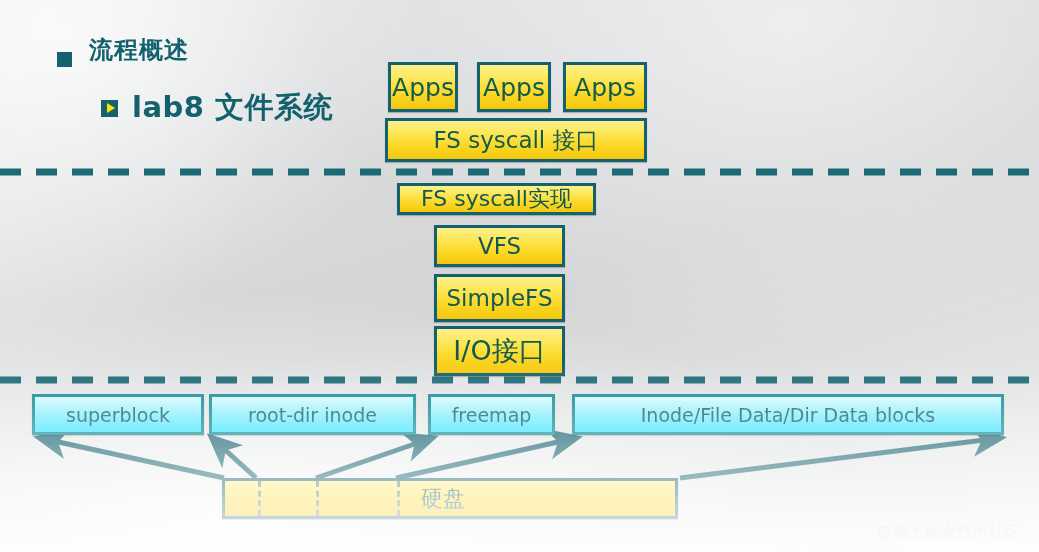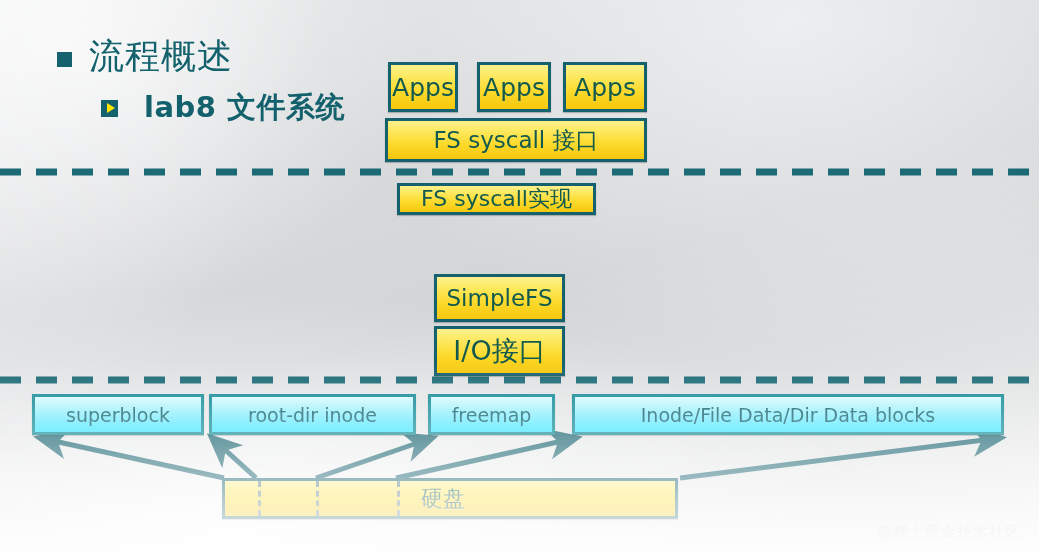--- a/index.html
+++ b/index.html
@@ -48,34 +48,34 @@
     align-items: flex-start;
     gap: 17px;
   }
   .sq-bullet {
     width: 15px; height: 15px;
     background: #15616e;
     margin-top: 14px;
     flex: none;
   }
   .title-text {
-    font-size: 35px;
-    font-weight: normal;
+    font-size: 24px;
+    font-weight: bold;
     color: #12616c;
     line-height: 1.08;
     letter-spacing: 1px;
     white-space: nowrap;
     font-family: "DejaVu Sans", "Liberation Sans", sans-serif;
   }
   .sub-row {
     position: absolute;
     left: 101px; top: 88px;
     display: flex;
     align-items: center;
-    gap: 26px;
+    gap: 14px;
   }
   .tri-bullet {
     width: 17px; height: 17px;
     background: #15616e;
     display: flex;
     align-items: center;
     justify-content: center;
     flex: none;
   }
   .tri-bullet i {
@@ -183,20 +183,21 @@
   <div id="box-apps-2" class="box yellow">Apps</div>
   <div id="box-apps-3" class="box yellow">Apps</div>
   <div id="box-fs-syscall-api" class="box yellow">FS syscall 接口</div>
 
   <svg class="layer" width="1039" height="552" viewBox="0 0 1039 552">
     <line x1="0" y1="172" x2="1039" y2="172" stroke="#1b6a76" stroke-width="7" stroke-dasharray="21 15" stroke-linecap="butt"></line>
     <line x1="0" y1="380" x2="1039" y2="380" stroke="#1b6a76" stroke-width="7" stroke-dasharray="21 15" stroke-linecap="butt"></line>
   </svg>
 
   <div id="box-fs-syscall-impl" class="box yellow">FS syscall实现</div>
+  <div id="box-vfs" class="box yellow">VFS</div>
   <div id="box-simplefs" class="box yellow">SimpleFS</div>
   <div id="box-io" class="box yellow">I/O接口</div>
 
   <svg class="layer" width="1039" height="552" viewBox="0 0 1039 552">
     <defs>
       <marker id="ah" markerWidth="7" markerHeight="7" refX="5.6" refY="3.5" orient="auto" markerUnits="strokeWidth">
         <path d="M0,0.4 L7,3.5 L0,6.6 L1.9,3.5 Z" fill="#16616e"></path>
       </marker>
     </defs>
 

